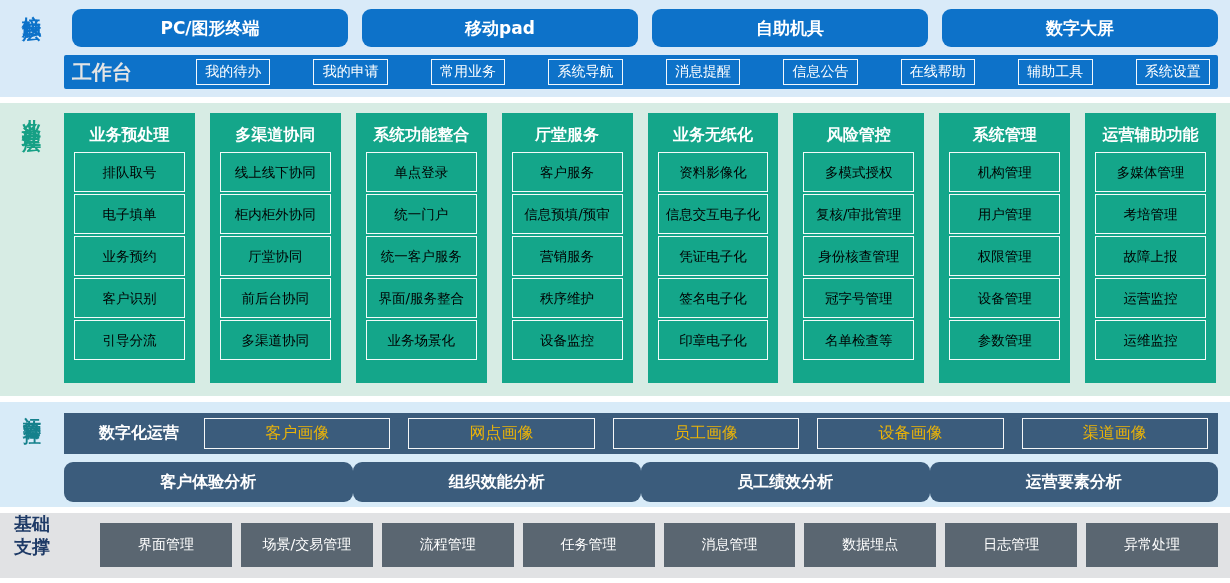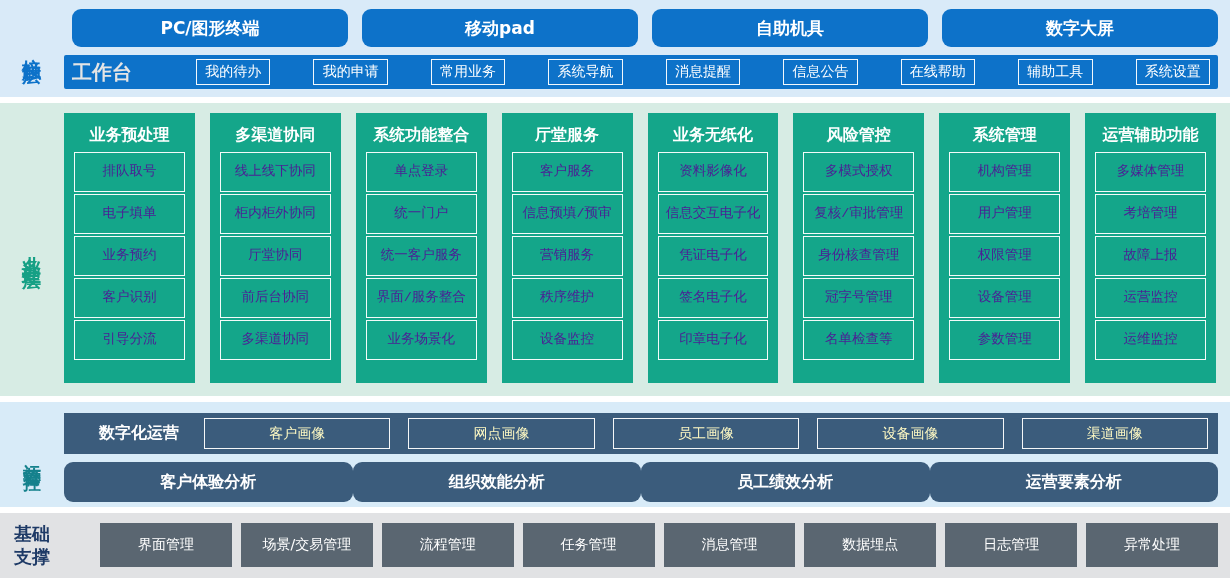--- a/index.html
+++ b/index.html
@@ -6,21 +6,21 @@
   body{
     width:1230px;height:583px;
     background:#ffffff;
     font-family:"DejaVu Sans","Liberation Sans",sans-serif;
     overflow:hidden;
   }
   .section{display:flex;align-items:stretch;box-sizing:border-box;}
   .section + .section{margin-top:6px;}
 
   
-  .side{width:64px;flex:0 0 64px;display:flex;align-items:center;justify-content:center;}
+  .side{width:64px;flex:0 0 64px;display:flex;align-items:flex-start;justify-content:center;}
   .v-label{
     writing-mode:vertical-rl;text-orientation:upright;
     font-weight:bold;font-size:19px;letter-spacing:4px;line-height:1;
   }
   .h-label{font-weight:bold;font-size:18px;line-height:1.25;text-align:center;}
 
   .content{flex:1;display:flex;flex-direction:column;box-sizing:border-box;}
 
   
   .sec-contact{height:97px;background:var(--bg-blue);}
@@ -47,50 +47,50 @@
     display:flex;align-items:center;justify-content:center;margin-left:32px;
   }
 
   
   .sec-business{height:293px;background:var(--bg-green);}
   .sec-business .v-label{color:var(--green-text);}
   .sec-business .content{flex-direction:row;gap:15px;padding:10px 14px 13px 0;}
   .biz-col{
     flex:1;background:var(--green);
     display:flex;flex-direction:column;
-    padding:7px 10px 23px;box-sizing:border-box;font-family:Liberation Mono, monospace;
+    padding:7px 10px 23px;box-sizing:border-box;
   }
   .biz-col-title{
     color:#fff;font-weight:bold;font-size:16px;
     text-align:center;flex:0 0 30px;
     display:flex;align-items:center;justify-content:center;white-space:nowrap;
   }
   .biz-item{
     flex:1;margin-top:2px;border:1px solid rgba(255,255,255,.95);
-    color:#4c1d95;font-size:13.5px;line-height:1.1;text-align:center;
+    color:#000000;font-size:13.5px;line-height:1.1;text-align:center;
     display:flex;align-items:center;justify-content:center;
     padding:0 2px;box-sizing:border-box;
   }
 
   
   .sec-ops{height:105px;background:var(--bg-blue2);}
   .sec-ops .v-label{color:var(--teal-text);font-size:18px;letter-spacing:3px;}
   .sec-ops .content{padding:11px 12px 10px 0;gap:8px;}
   .digital-row{
     flex:0 0 41px;background:var(--slate);
     display:flex;align-items:center;padding:0 10px;
   }
   .digital-title{
     color:#fff;font-weight:bold;font-size:16px;
     flex:0 0 130px;text-align:center;
   }
   .portrait-items{flex:1;display:flex;gap:18px;}
   .portrait{
     flex:1;height:29px;border:1px solid rgba(255,255,255,.95);
-    color:#fef9c3;font-size:14px;
+    color:#eab308;font-size:16px;
     display:flex;align-items:center;justify-content:center;
   }
   .analysis-row{flex:0 0 40px;display:flex;gap:0;}
   .analysis{
     flex:1;background:var(--slate);border-radius:9px;
     color:#fff;font-weight:bold;font-size:16px;
     display:flex;align-items:center;justify-content:center;
   }
 
   

